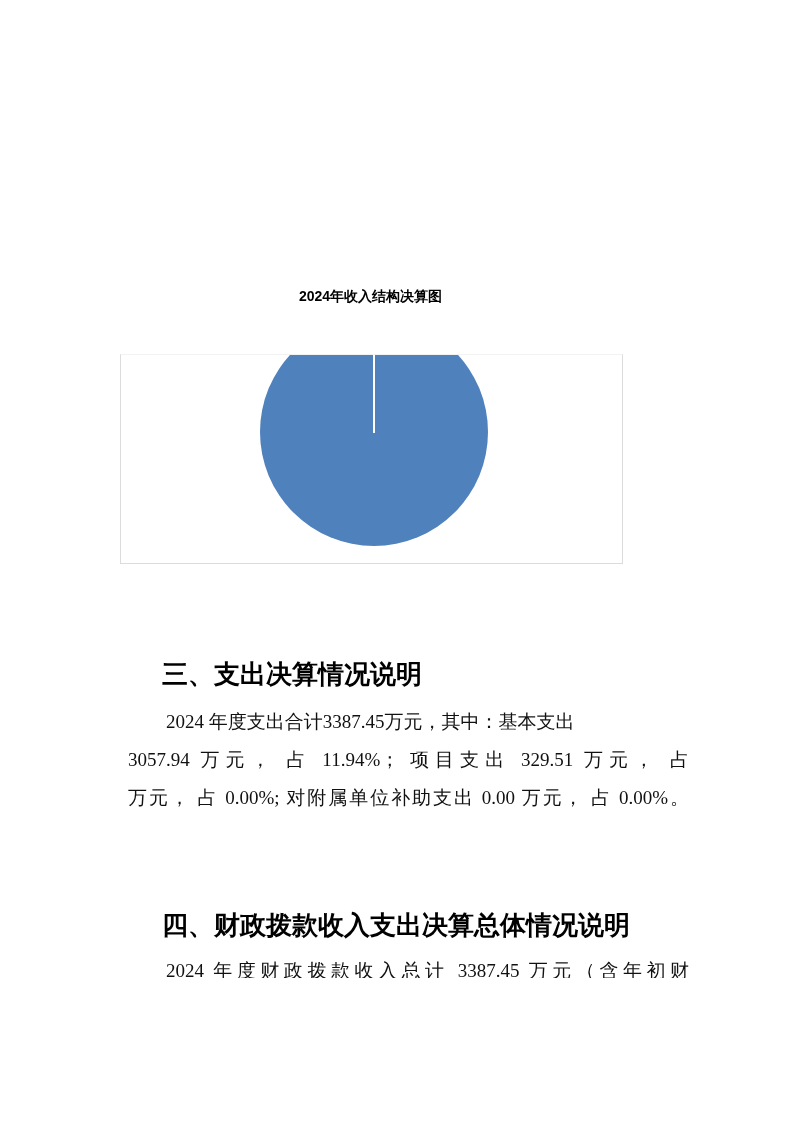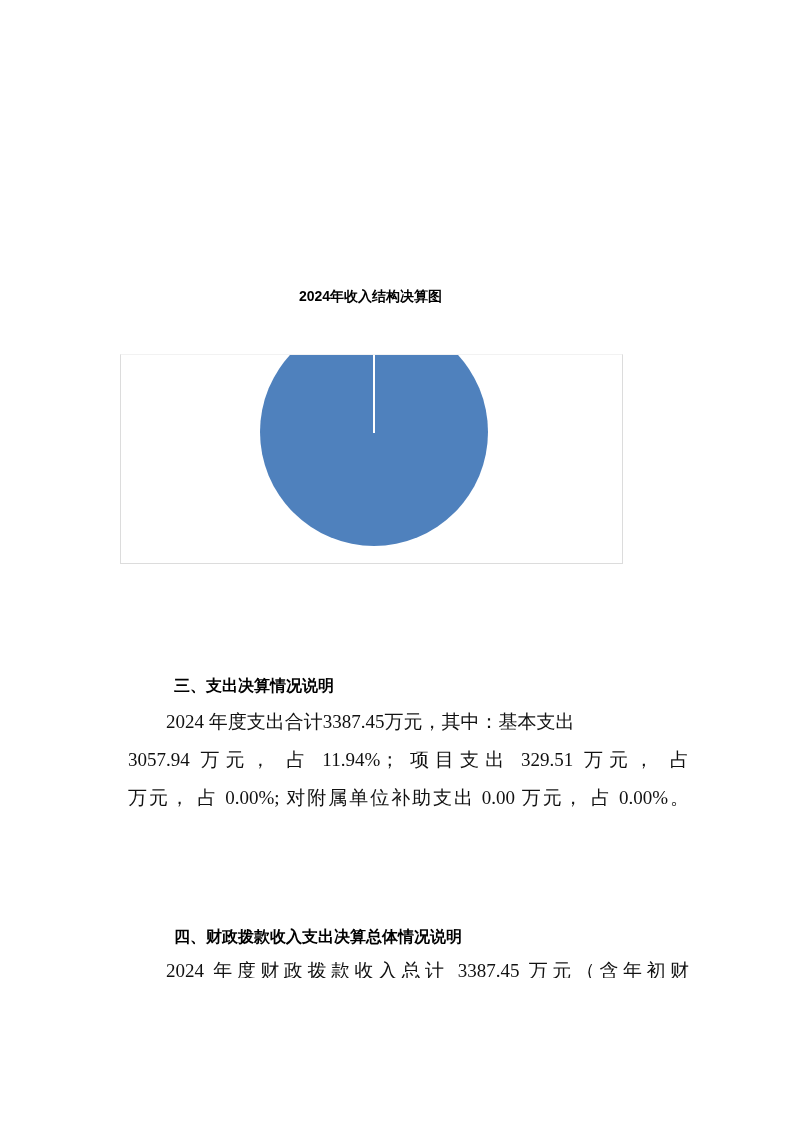--- a/index.html
+++ b/index.html
@@ -58,25 +58,25 @@
     width: 2px;
     height: 78px;
     background: #ffffff;
   }
 
   
   .sec-heading {
     position: absolute;
     left: 120px;
     width: 560px;
-    margin: 12px;
+    margin: 0;
     padding-left: 42px;
     font-family: "Liberation Sans", sans-serif;
     font-weight: bold;
-    font-size: 16px;
+    font-size: 26px;
     line-height: 26px;
     color: #000000;
   }
   .h3 { top: 661px; }
   .h4 { top: 912px; }
 
   
   .para {
     position: absolute;
     left: 128px;

